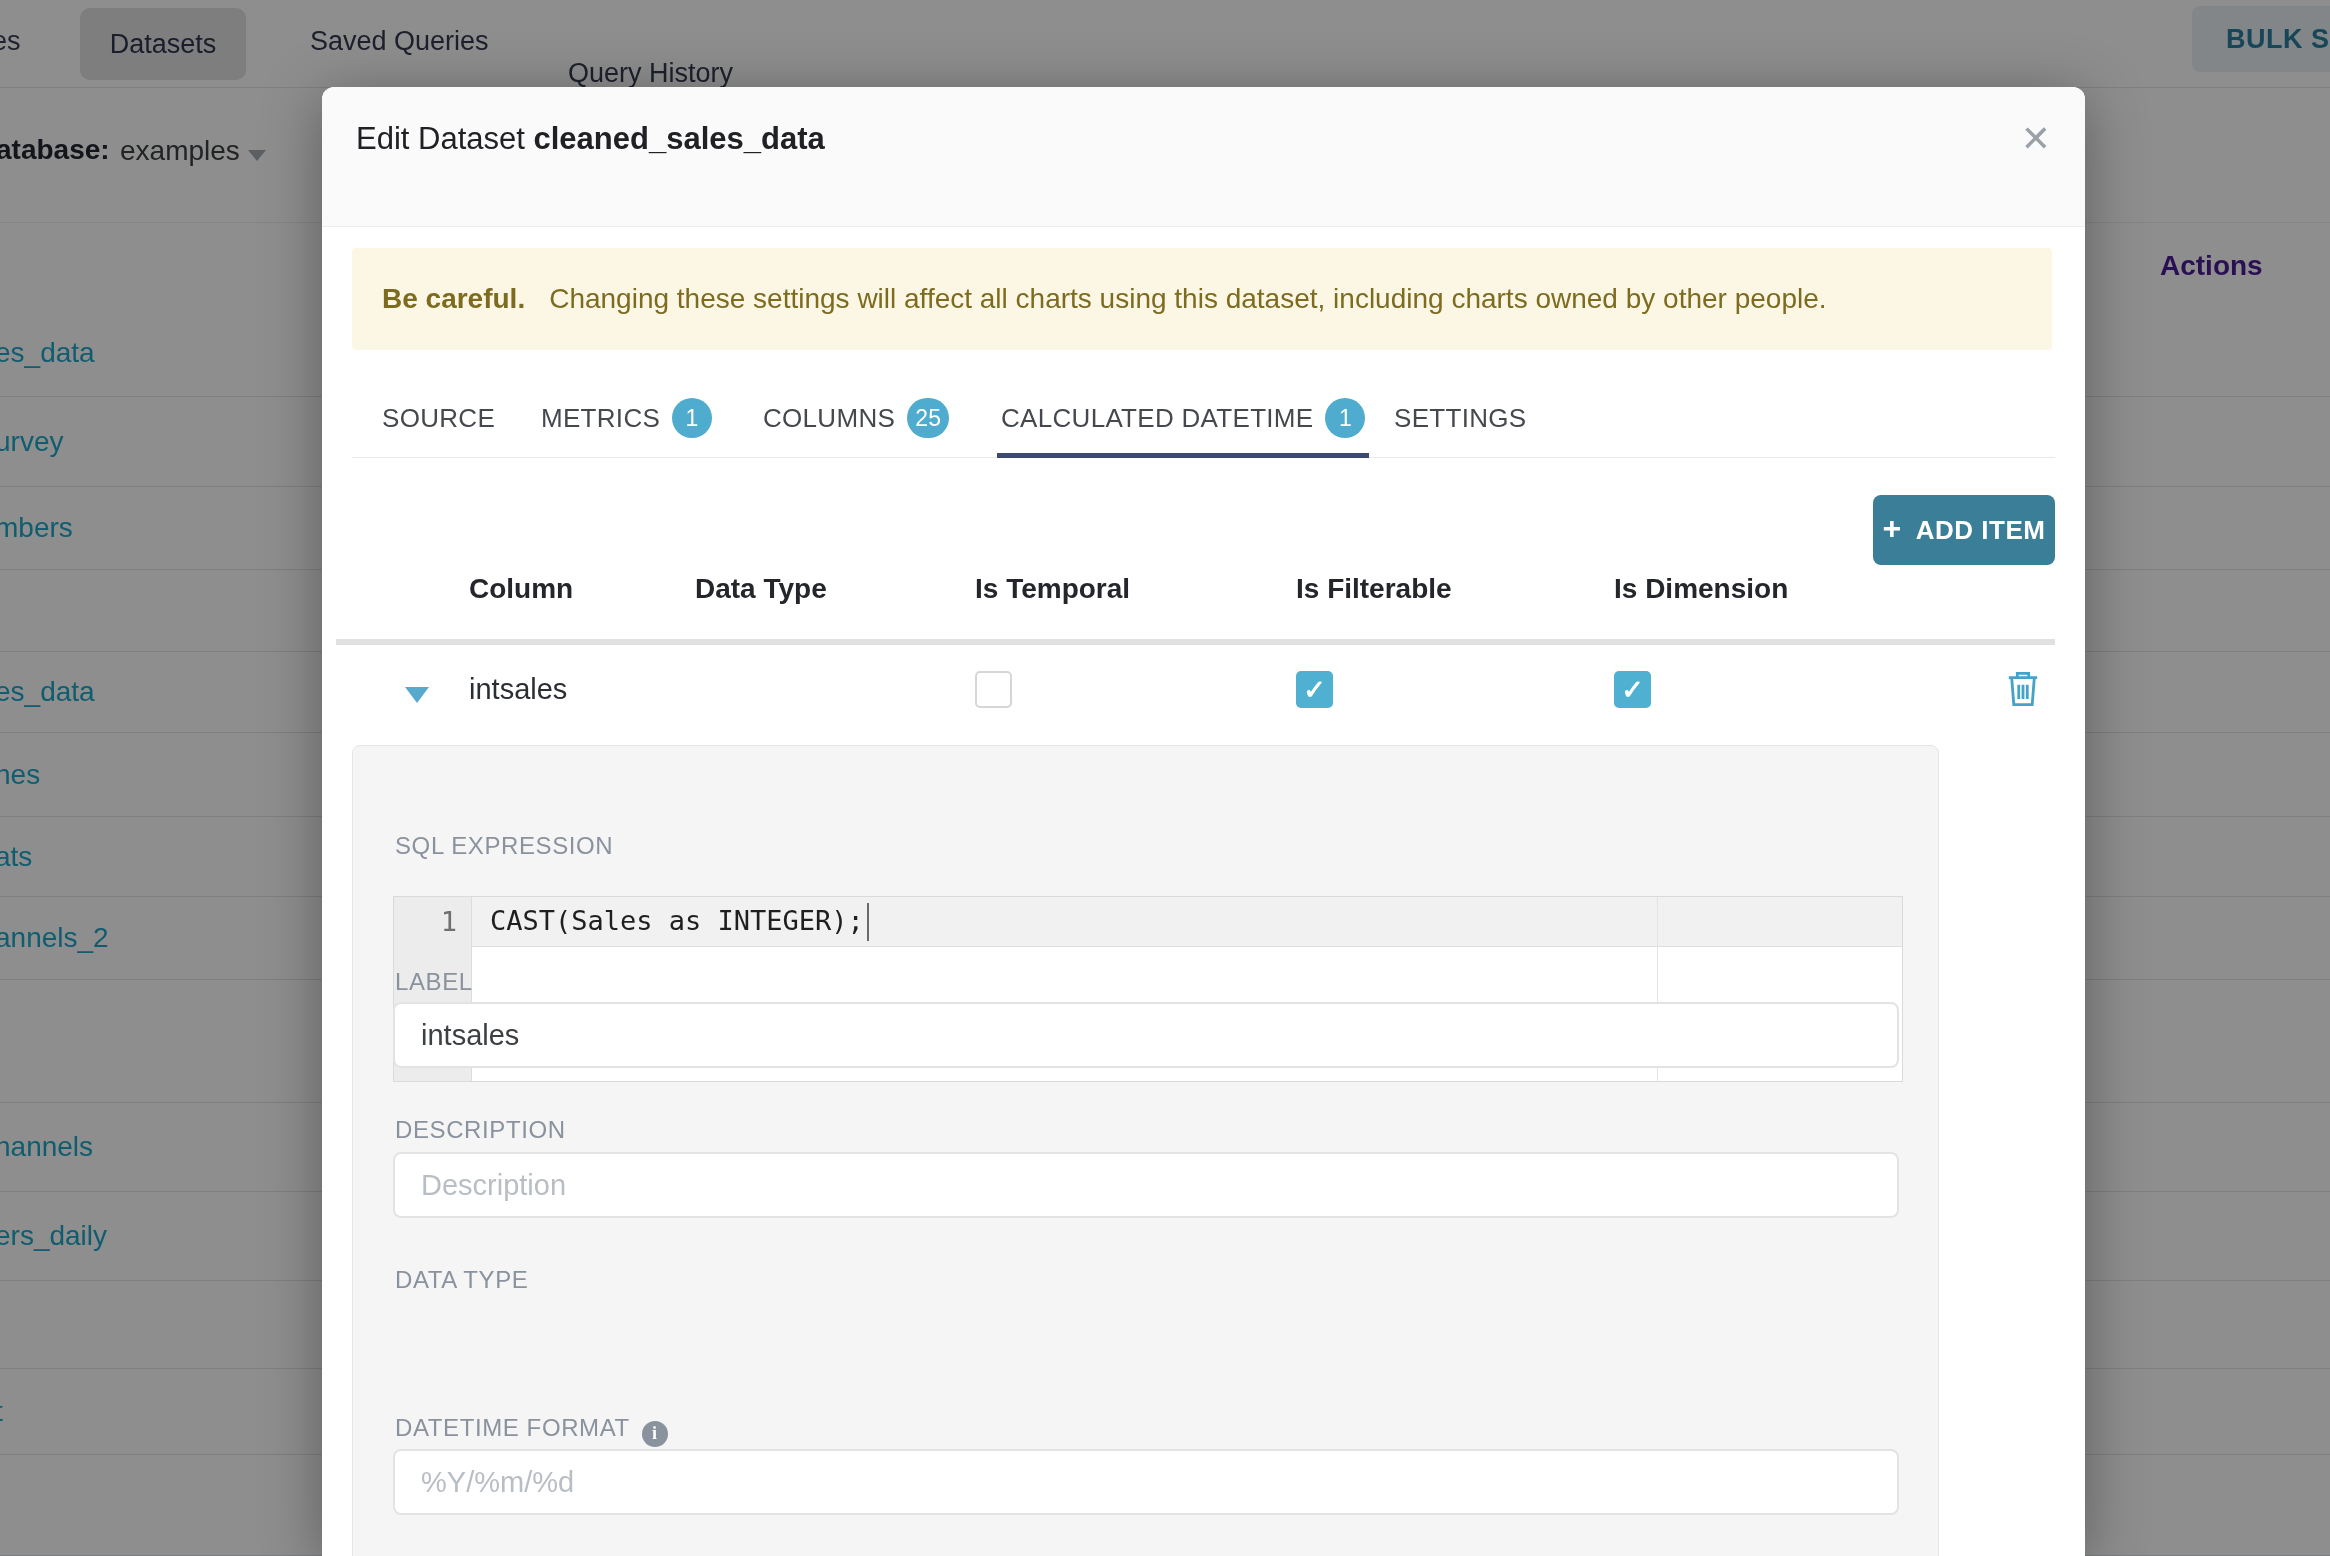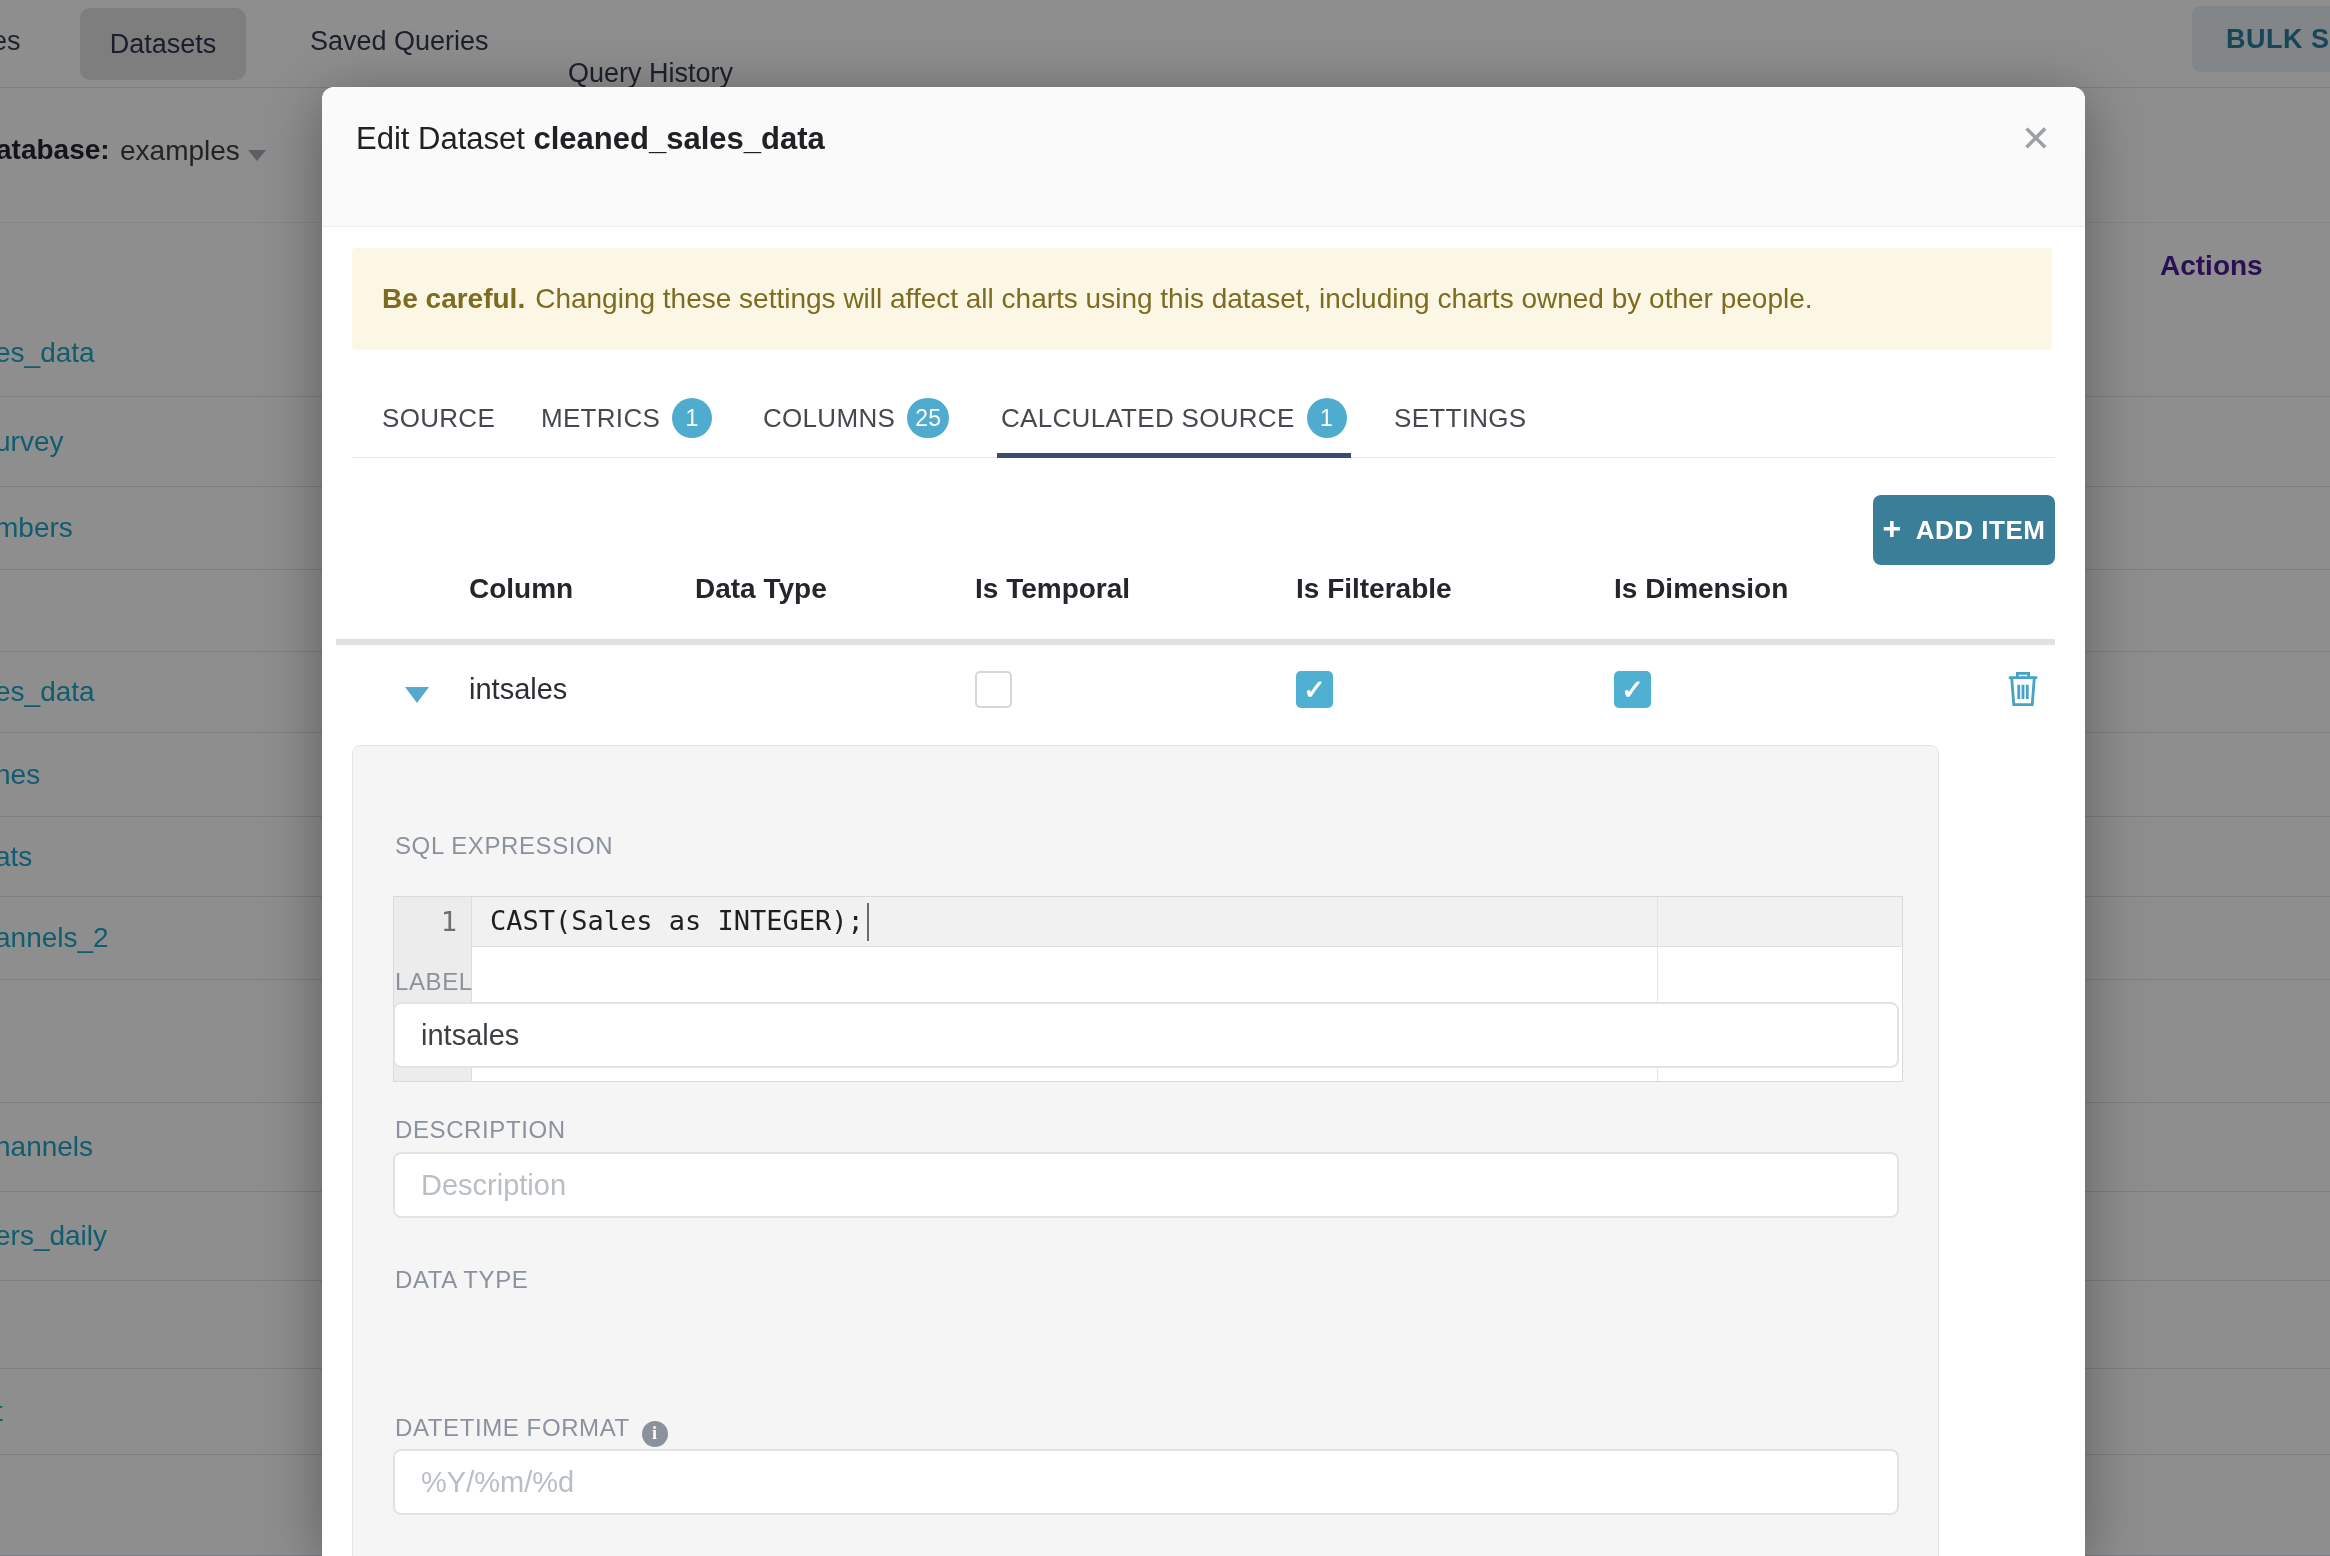--- a/index.html
+++ b/index.html
@@ -40,21 +40,21 @@
            border-radius:12px 12px 0 0; box-shadow:0 10px 60px rgba(0,0,0,.35); overflow:hidden; }
   .modal-header { position:absolute; left:0; top:0; width:100%; height:140px; background:#fafafa;
                   border-bottom:1px solid #ececec; border-radius:12px 12px 0 0; }
   .modal-title { position:absolute; left:34px; top:34px; font-size:31px; color:#202124; }
   .modal-title b { font-weight:700; }
   .close-x { position:absolute; right:34px; top:32px; font-size:36px; color:#9aa0a8; cursor:pointer;
              line-height:40px; }
   .banner { position:absolute; left:30px; top:161px; width:1700px; height:102px; background:#fbf7e4;
             border-radius:4px; display:flex; align-items:center; padding-left:30px;
             font-size:28px; color:#7d6b1f; }
-  .banner b { font-weight:700; margin-right:10px; }
+  .banner b { font-weight:700; margin-right:24px; }
 
   .tabsrow { position:absolute; left:30px; top:295px; width:1703px; height:76px;
              border-bottom:1px solid #e9e9e9; }
   .mtab { position:absolute; top:14px; display:flex; align-items:center; gap:12px; cursor:pointer;
           font-size:26px; font-weight:500; color:#45494e; letter-spacing:.3px; height:44px; }
   .mtab .badge { min-width:40px; height:40px; border-radius:20px; background:#4facce; color:#fff;
                  font-size:23px; display:flex; align-items:center; justify-content:center; padding:0 8px; }
   .mtab.active::after { content:""; position:absolute; left:-4px; right:-4px; bottom:-18px; height:5px;
                         background:#3b4a6e; }
 
@@ -190,21 +190,21 @@
         </div>
         <div class="mtab" style="left: 189px;">
           <span>METRICS</span>
           <span class="badge">1</span>
         </div>
         <div class="mtab" style="left: 411px;">
           <span>COLUMNS</span>
           <span class="badge">25</span>
         </div>
         <div class="mtab active" style="left: 649px;">
-          <span>CALCULATED SOURCE</span>
+          <span>CALCULATED DATETIME</span>
           <span class="badge">1</span>
         </div>
         <div class="mtab" style="left: 1042px;">
           <span>SETTINGS</span>
         </div>
       </div>
 
     <div class="add-item">
       <span class="plus">+</span>
       <span>ADD ITEM</span>

